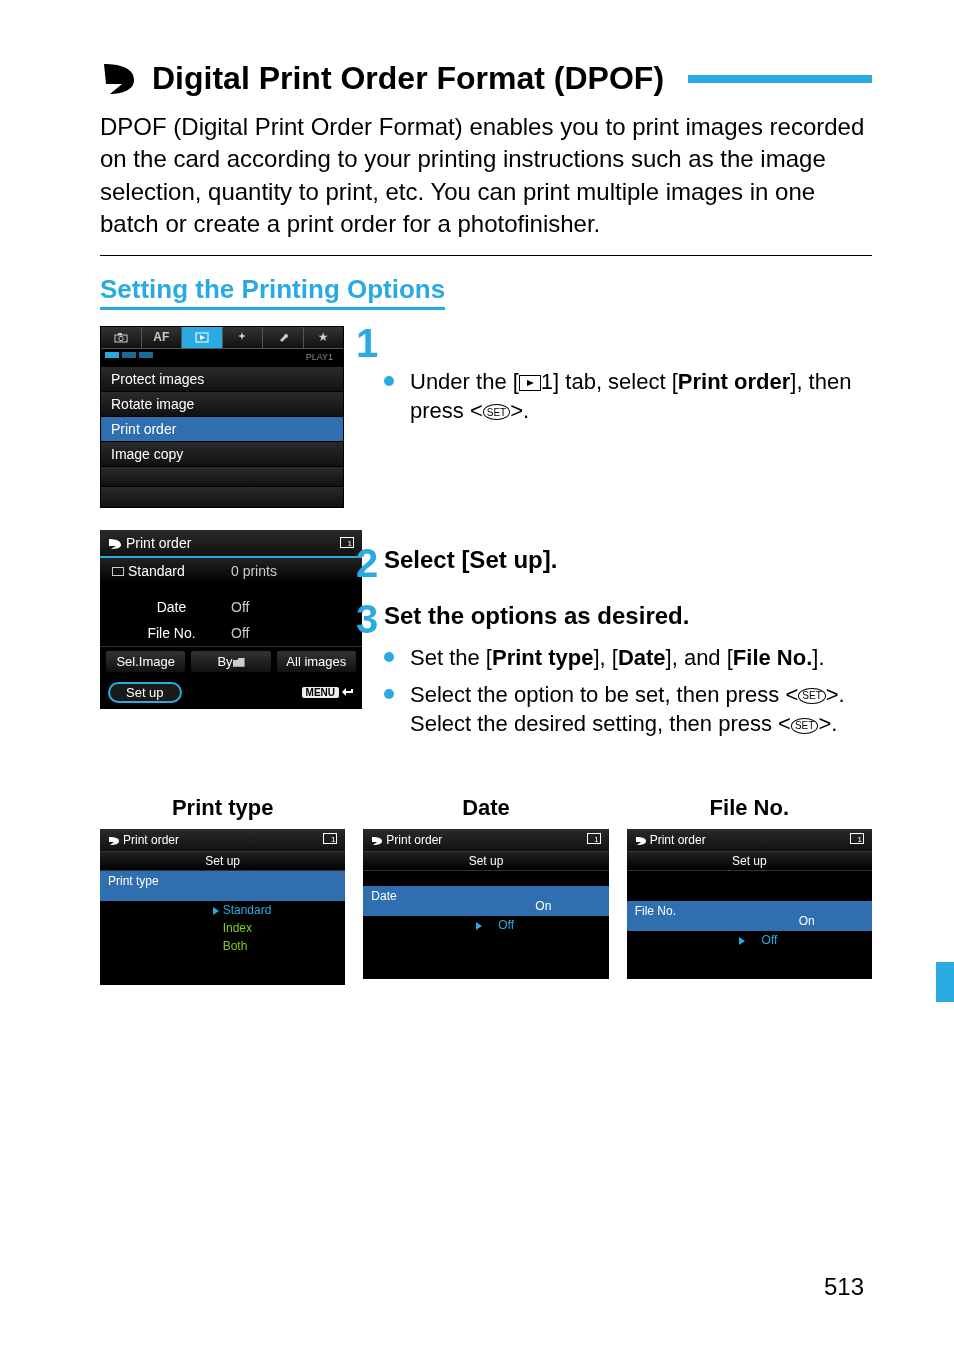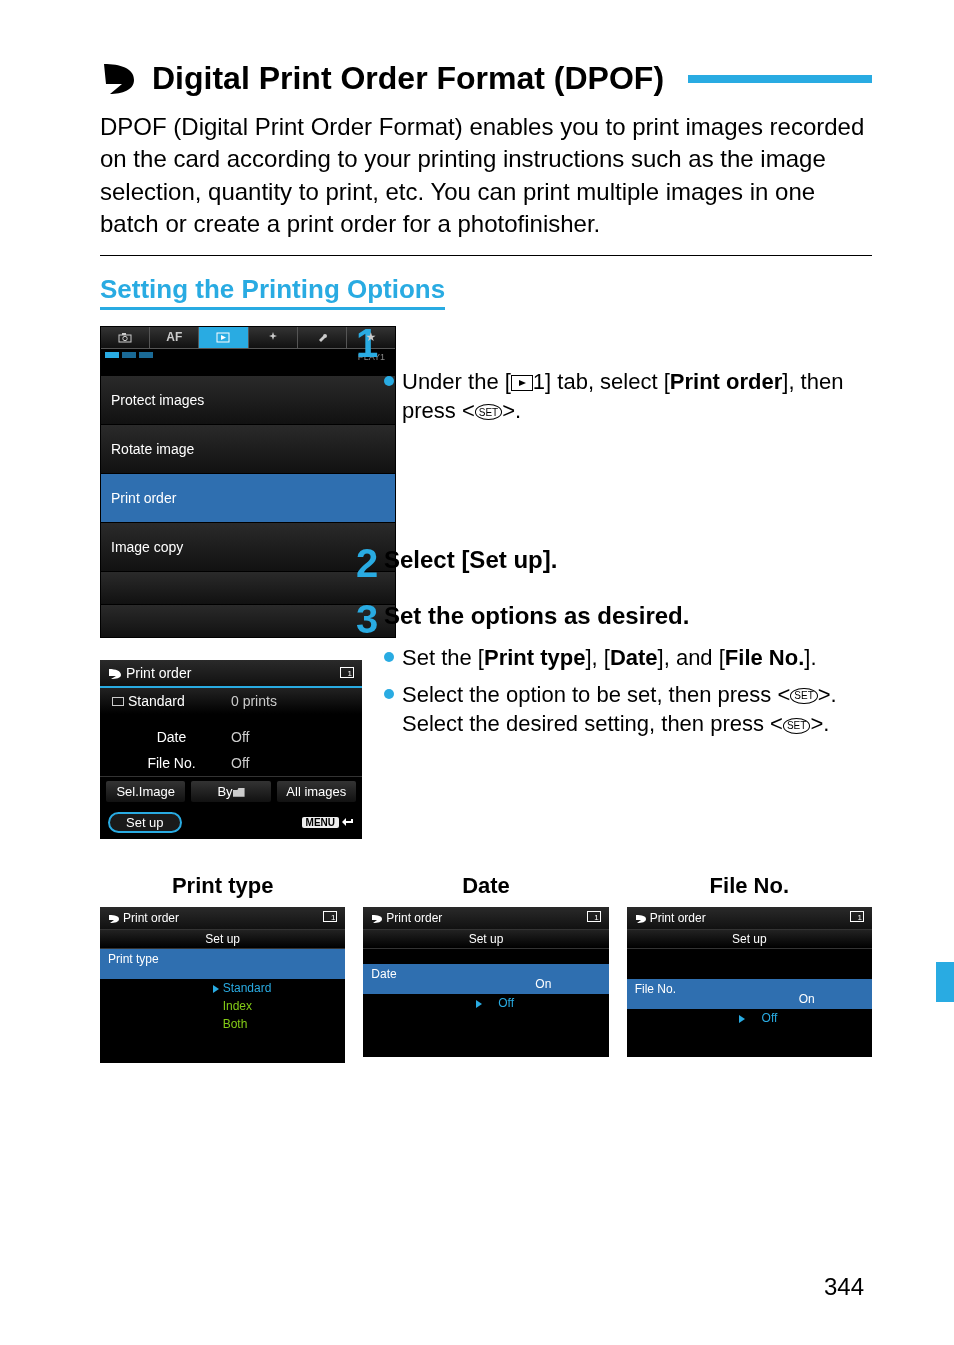--- a/index.html
+++ b/index.html
@@ -27,41 +27,41 @@
 
   .section-title {
     display:inline-block;
     font-size:26px; font-weight:bold; color:#29abe2;
     border-bottom:3px solid #29abe2;
     padding-bottom:2px; margin-bottom:16px;
   }
 
   
   .cam {
-    width:296px; background:#000; color:#fff;
+    width:244px; background:#000; color:#fff;
     font-family: Arial, sans-serif; font-size:14px;
     border:1px solid #000;
   }
   .cam-tabs {
     display:flex; height:22px; align-items:stretch;
     background:linear-gradient(#333,#111);
     border-bottom:1px solid #555;
   }
   .cam-tab {
     flex:1; display:flex; align-items:center; justify-content:center;
     border-right:1px solid #555; color:#ccc; font-size:12px;
     position:relative;
   }
   .cam-tab:last-child{border-right:none;}
   .cam-tab.active { background:#29abe2; color:#fff; }
-  .cam-subtabs { display:flex; gap:3px; padding:3px 4px 14px 4px; }
+  .cam-subtabs { display:flex; gap:3px; padding:3px 4px 5px 4px; }
   .cam-dot { width:14px; height:6px; }
   .cam-dots-label { margin-left:auto; font-size:9px; color:#888; padding-right:6px; }
   .cam-item {
-    padding:16px 10px; border-bottom:1px solid #000;
+    padding:4px 10px; border-bottom:1px solid #000;
     background:linear-gradient(#2a2a2a,#111);
     font-size:14px;
   }
   .cam-item.sel { background:#2f6fb0; }
 
   
   .cam2 {
     width:262px; background:#000; color:#fff; font-size:14px;
     margin-top:22px;
   }
@@ -95,21 +95,21 @@
   
   .two-col { display:flex; gap:22px; align-items:flex-start; }
   .left-col { width:262px; flex:0 0 262px; }
   .right-col { flex:1; }
 
   .step { margin-bottom:22px; }
   .step-head { display:flex; align-items:flex-start; gap:6px; }
   .step-num { font-size:40px; font-weight:bold; color:#29abe2; line-height:0.85; width:22px; margin-left:-28px;}
   .step-title { font-size:24px; font-weight:bold; }
   .step-body { font-size:22px; line-height:1.35; margin-top:4px; }
-  .bullet-row { display:flex; gap:8px; margin-top:7px; }
+  .bullet-row { display:flex; gap:16px; margin-top:7px; }
   .bullet-dot { width:10px; height:10px; background:#29abe2; border-radius:50%; margin-top:9px; flex-shrink:0;}
   .bullet-text { flex:1; }
 
   .set-badge {
     display:inline-flex; align-items:center; justify-content:center;
     border:1px solid #000; border-radius:50%;
     font-size:10px; padding:1px 3px; vertical-align:middle;
     height:16px; min-width:22px;
   }
   .play-badge {
@@ -379,13 +379,13 @@
         <div class="mini-empty"></div>
           <div class="mini-empty"></div>
       </div>
     </div>
 
   </div>
 
 </div>
 
 <div class="side-tab"></div>
-<div class="page-num">344</div>
+<div class="page-num">513</div>
 
 </body></html>

